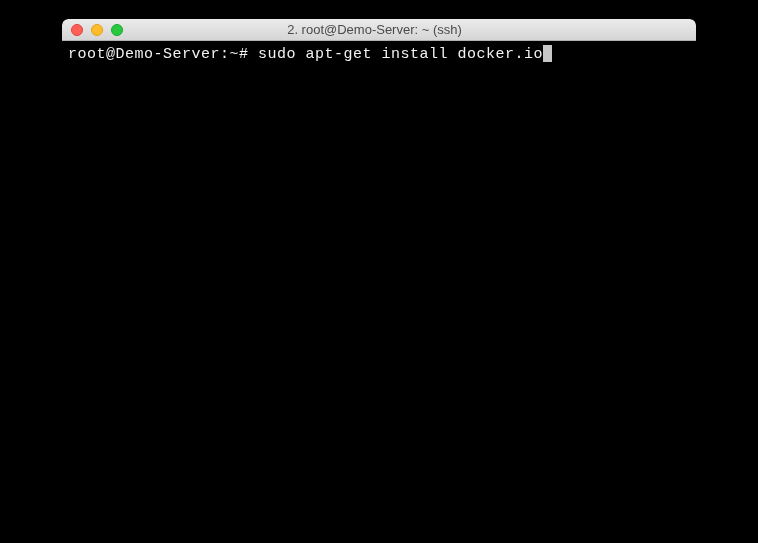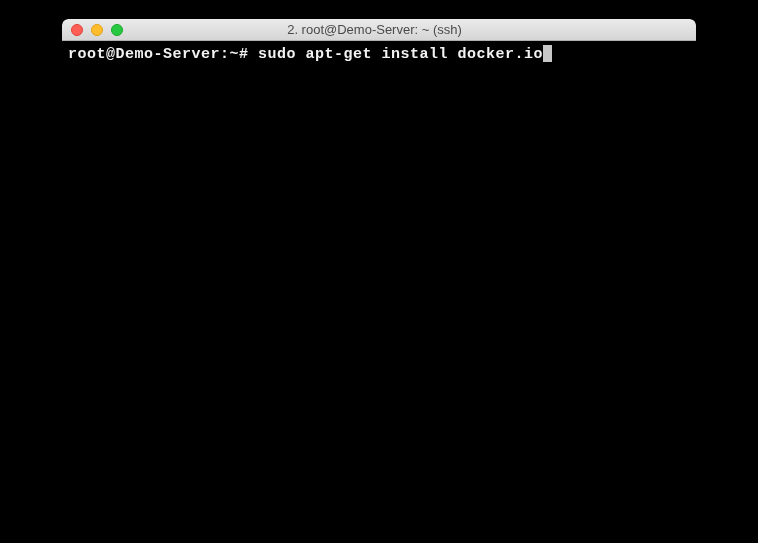--- a/index.html
+++ b/index.html
@@ -71,21 +71,20 @@
       background: #000;
       color: #f2f2f2;
       padding: 4px 6px;
       font-size: 15px;
       line-height: 1.3;
       letter-spacing: 0.5px;
       white-space: pre;
     }
     .prompt-line {
       display: inline;
-      font-weight: bold;
     }
     .prompt {
       color: #f2f2f2;
     }
     .command {
       color: #f2f2f2;
     }
     .cursor {
       display: inline-block;
       width: 9px;

